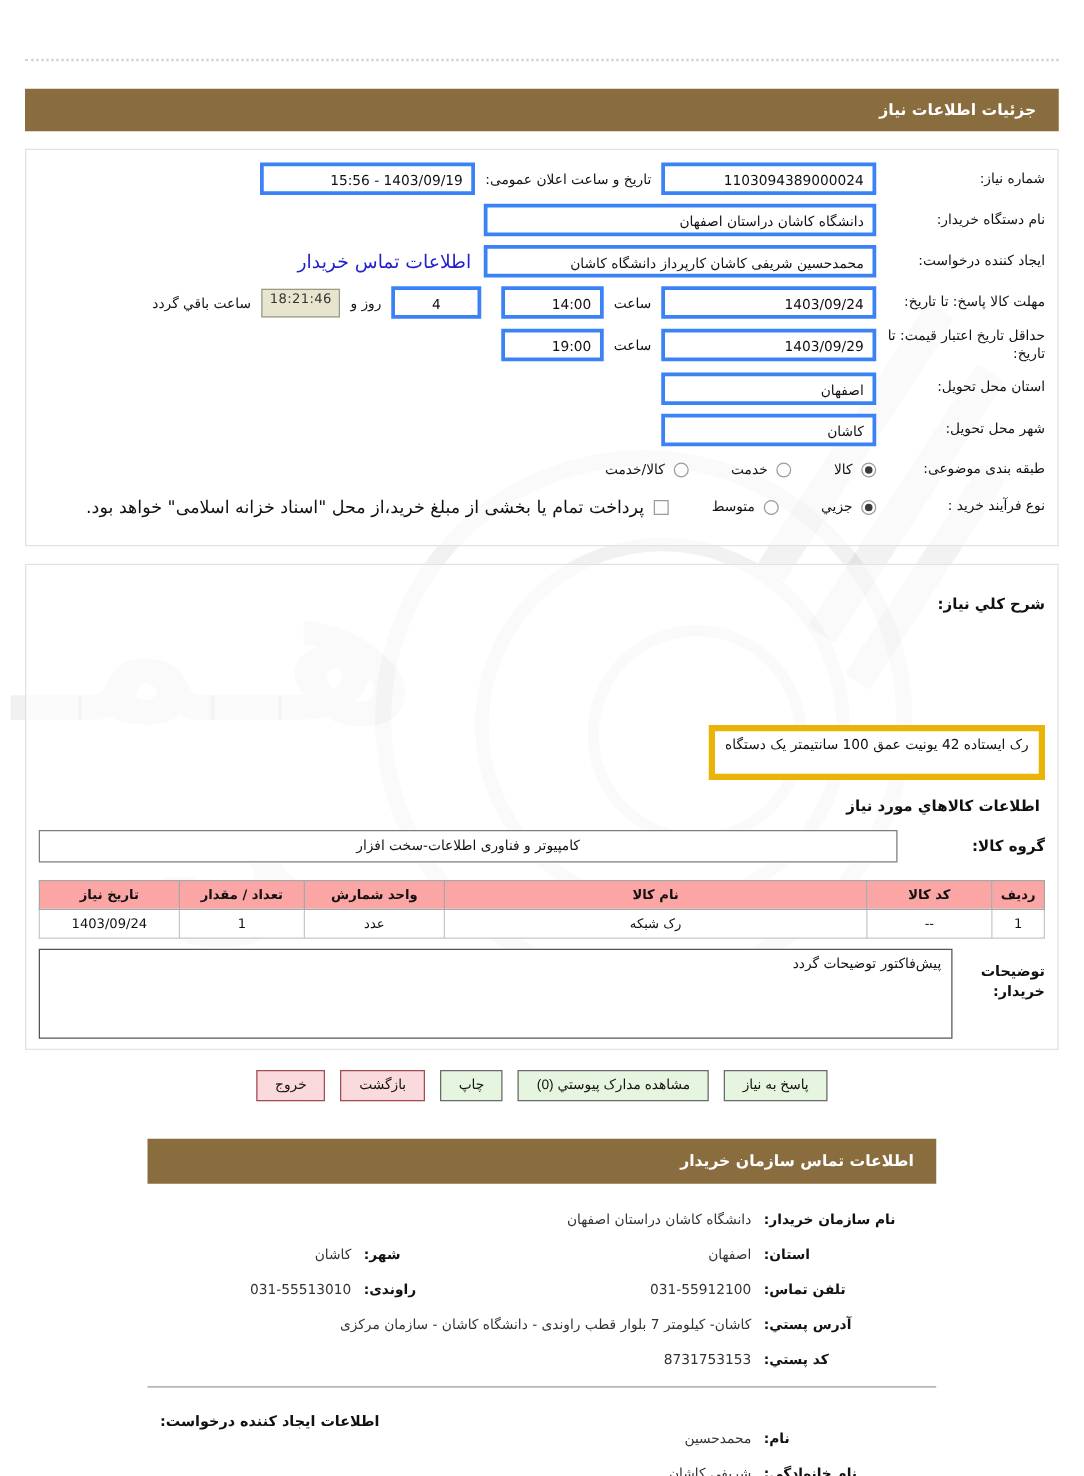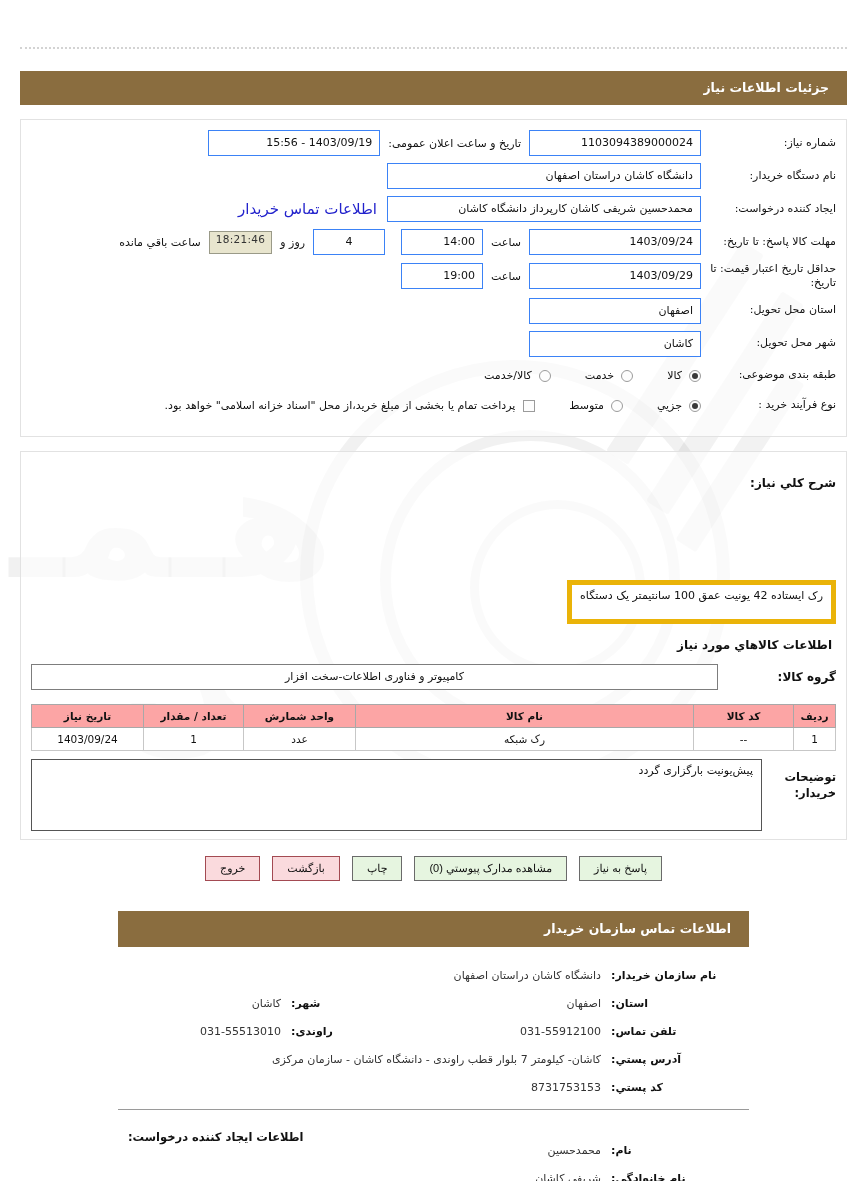--- a/index.html
+++ b/index.html
@@ -110,21 +110,21 @@
     width: 135px;
     flex: 0 0 135px;
     text-align: right;
     padding-left: 8px;
     font-size: 11px;
     color: #111;
     line-height: 1.35;
   }
   .lbl.two-line { line-height: 1.3; }
   .box {
-    border: 1px solid #3b82f6;
+    border: 3px solid #3b82f6;
     background: #ffffff;
     height: 26px;
     line-height: 24px;
     padding: 0 7px;
     text-align: right;
     font-size: 11px;
     color: #111;
     overflow: hidden;
     white-space: nowrap;
   }
@@ -185,21 +185,21 @@
     background: #3a3a3a;
     left: 2px; top: 2px;
   }
   .cbox {
     width: 12px; height: 12px;
     border: 1px solid #9b9b9b;
     background: #fdfdfd;
     display: inline-block;
     flex: 0 0 12px;
   }
-  .note-text { font-size: 11px; padding-right: 8px; color: #111; }
+  .note-text { font-size: 14px; padding-right: 8px; color: #111; }
 
   
   .desc-row { display: flex; align-items: flex-start; flex-direction: column; }
   .desc-lbl {
     width: 118px; flex: 0 0 118px;
     text-align: right;
     font-weight: bold;
     font-size: 12px;
     padding: 14px 0 0 8px;
     color: #111;
@@ -394,21 +394,21 @@
 
     <div class="row">
       <div class="lbl two-line">مهلت کالا پاسخ: تا تاریخ:</div>
       <div class="box w-date">1403/09/24</div>
       <div class="inline-lbl">ساعت</div>
       <div class="box w-time">14:00</div>
       <div style="width:16px"></div>
       <div class="box w-days">4</div>
       <div class="inline-lbl">روز و</div>
       <div class="timer">18:21:46</div>
-      <div class="inline-lbl">ساعت باقي مانده</div>
+      <div class="inline-lbl">ساعت باقي گردد</div>
     </div>
 
     <div class="row">
       <div class="lbl two-line">حداقل تاریخ اعتبار قیمت: تا تاریخ:</div>
       <div class="box w-date">1403/09/29</div>
       <div class="inline-lbl">ساعت</div>
       <div class="box w-time">19:00</div>
     </div>
 
     <div class="row">
@@ -487,21 +487,21 @@
           <td>رک شبکه</td>
           <td>عدد</td>
           <td>1</td>
           <td>1403/09/24</td>
         </tr>
       </tbody>
     </table>
 
     <div class="notes-row">
       <div class="notes-lbl">توضیحات خریدار:</div>
-      <div class="notes-box">پیش‌یونیت بارگزاری گردد</div>
+      <div class="notes-box">پیش‌فاکتور توضیحات گردد</div>
     </div>
 
   </div>
 
   <div class="btn-row">
     <button class="btn green">پاسخ به نیاز</button>
     <button class="btn green">مشاهده مدارک پیوستي (0)</button>
     <button class="btn green">چاپ</button>
     <button class="btn pink">بازگشت</button>
     <button class="btn pink">خروج</button>

